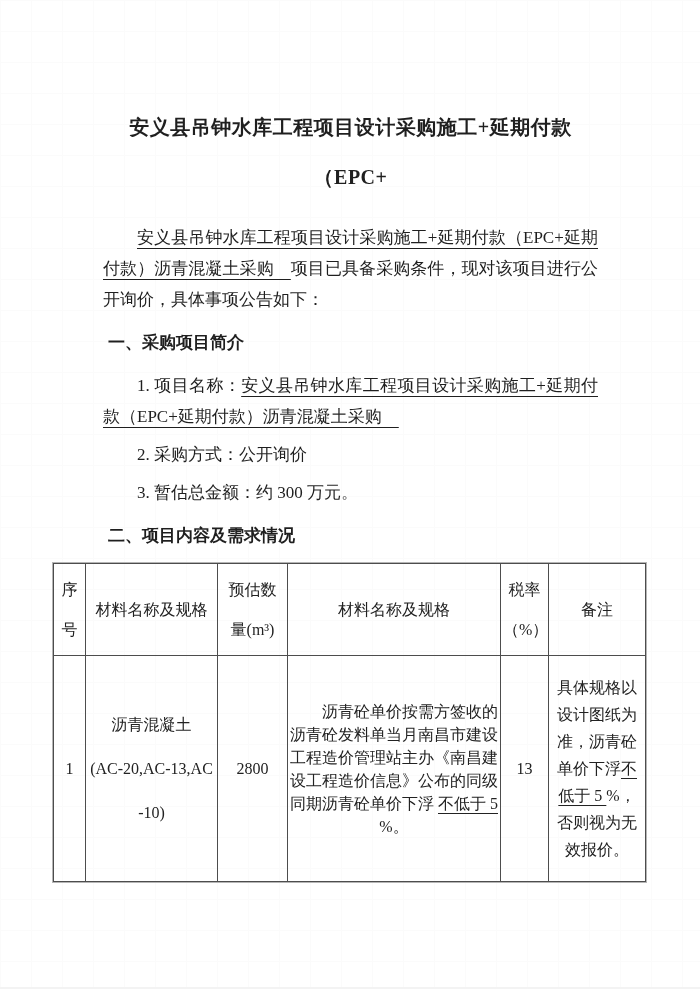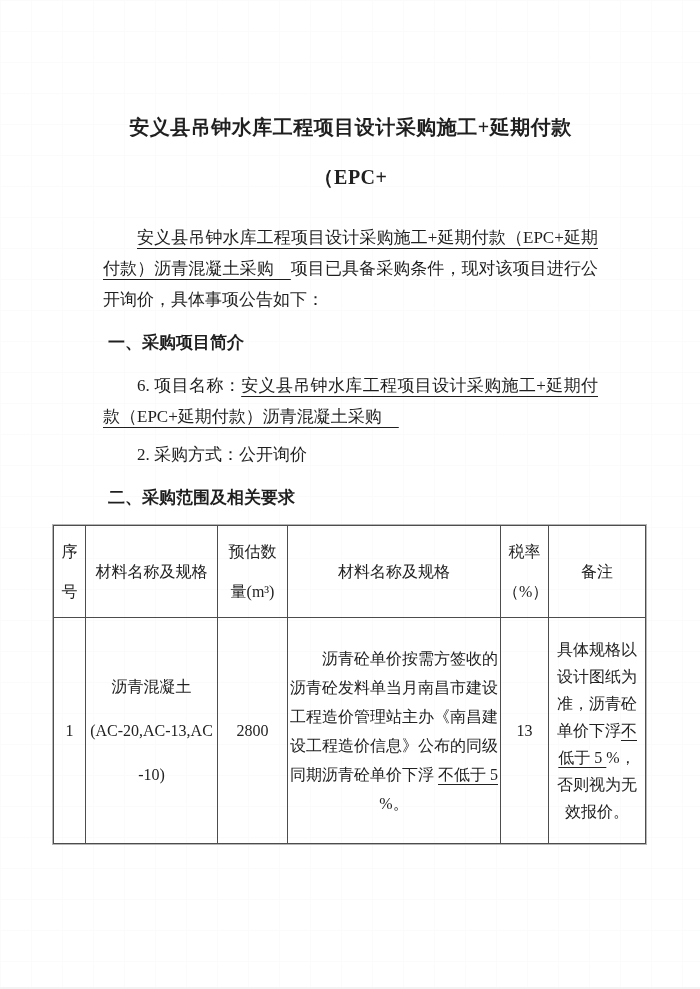--- a/index.html
+++ b/index.html
@@ -81,21 +81,21 @@
   }
   td.cell-center { line-height: 28px; }
   td.cell-material {
     line-height: 44px;
     white-space: pre-line;
     word-break: break-all;
     padding: 2px 16px;
   }
   td.cell-long {
     text-align: justify;
-    line-height: 29px;
+    line-height: 23px;
     padding: 8px 10px;
     word-break: break-all;
     margin-top: 6px;
   }
   td.cell-remark {
     text-align: justify;
     line-height: 27px;
     padding: 8px 8px;
     word-break: break-all;
     margin-left: 48px;
@@ -119,27 +119,28 @@
       <span class="title-line">安义县吊钟水库工程项目设计采购施工+延期付款（EPC+</span>
     </h1>
 
     <p class="para indent2 intro">
       <span class="u">安义县吊钟水库工程项目设计采购施工+延期付款（EPC+延期付款）沥青混凝土采购　</span><span>项目已具备采购条件，现对该项目进行公开询价，具体事项公告如下：</span>
     </p>
 
     <h2 class="sec-heading">一、采购项目简介</h2>
 
     <p class="para indent2">
-      <span>6. 项目名称：</span><span class="u">安义县吊钟水库工程项目设计采购施工+延期付款（EPC+延期付款）沥青混凝土采购　</span>
+      <span>1. 项目名称：</span><span class="u">安义县吊钟水库工程项目设计采购施工+延期付款（EPC+延期付款）沥青混凝土采购　</span>
     </p>
 
     <p class="para indent2">2. 采购方式：公开询价</p>
 
+    <p class="para indent2">3. 暂估总金额：约 300 万元。</p>
 
-    <h2 class="sec-heading">二、采购范围及相关要求</h2>
+    <h2 class="sec-heading">二、项目内容及需求情况</h2>
 
 
     <table class="req">
       <colgroup>
         <col style="width:32px">
         <col style="width:132px">
         <col style="width:70px">
         <col style="width:213px">
         <col style="width:48px">
         <col style="width:97px">

